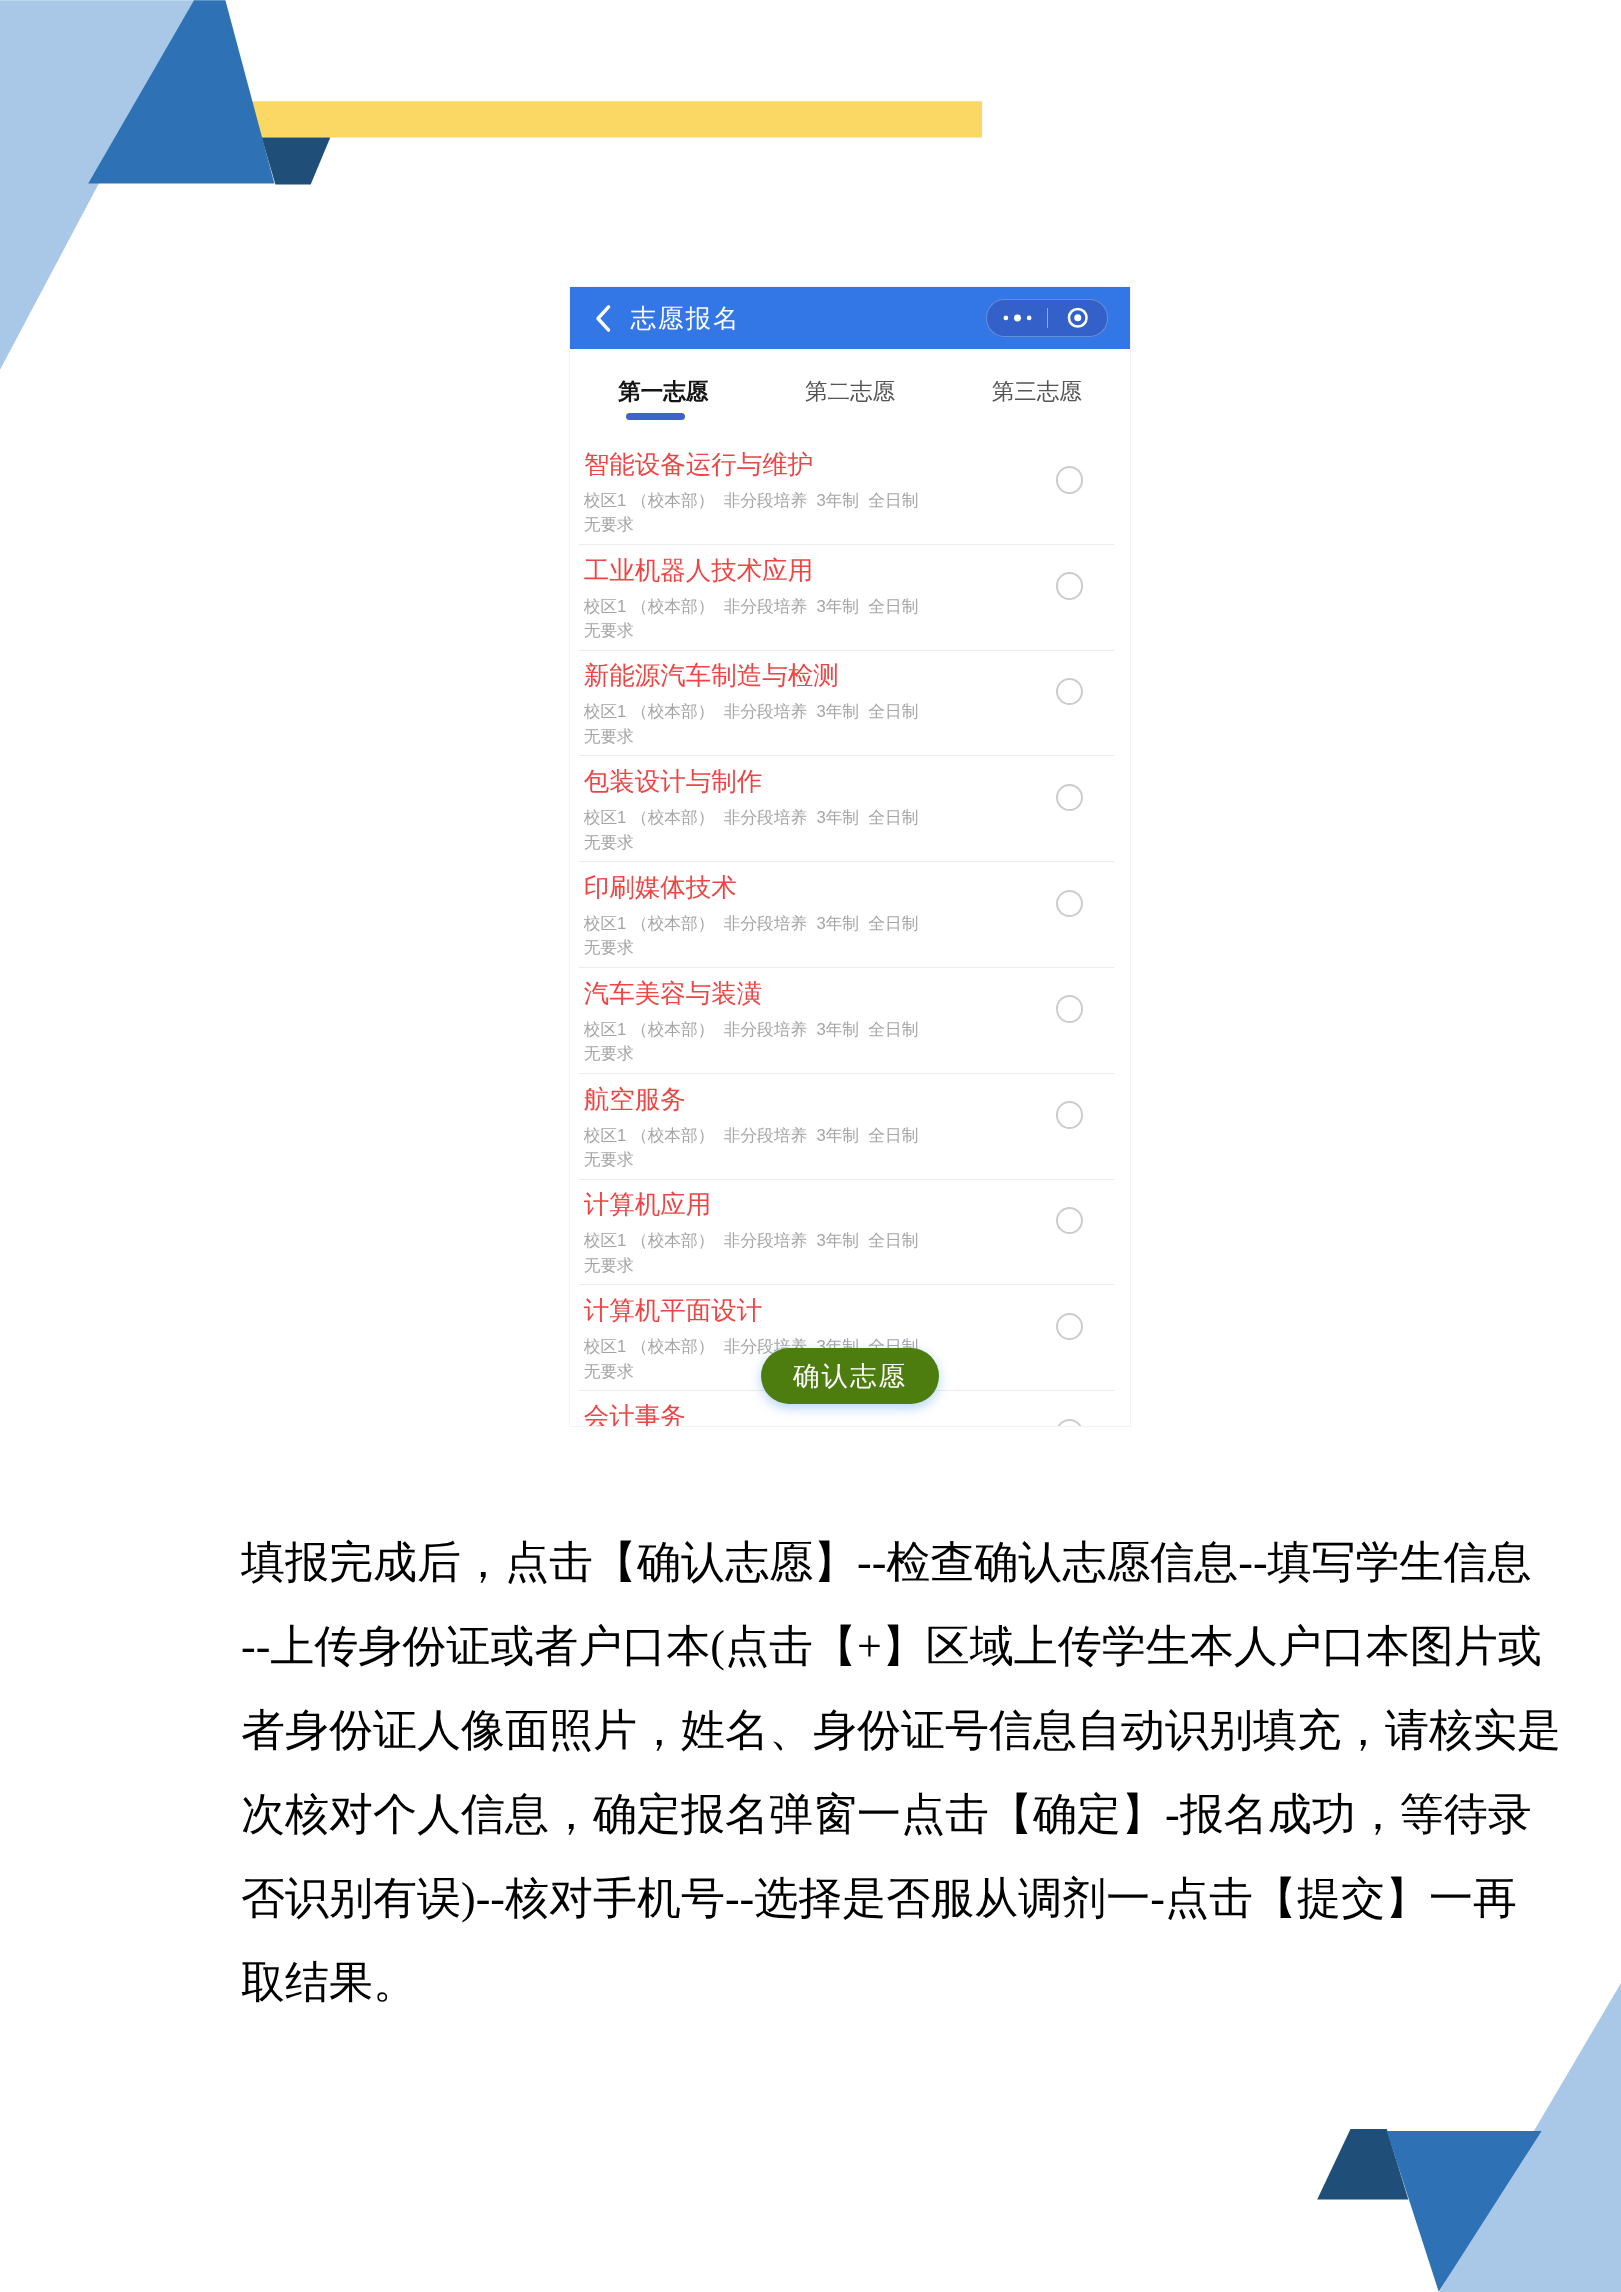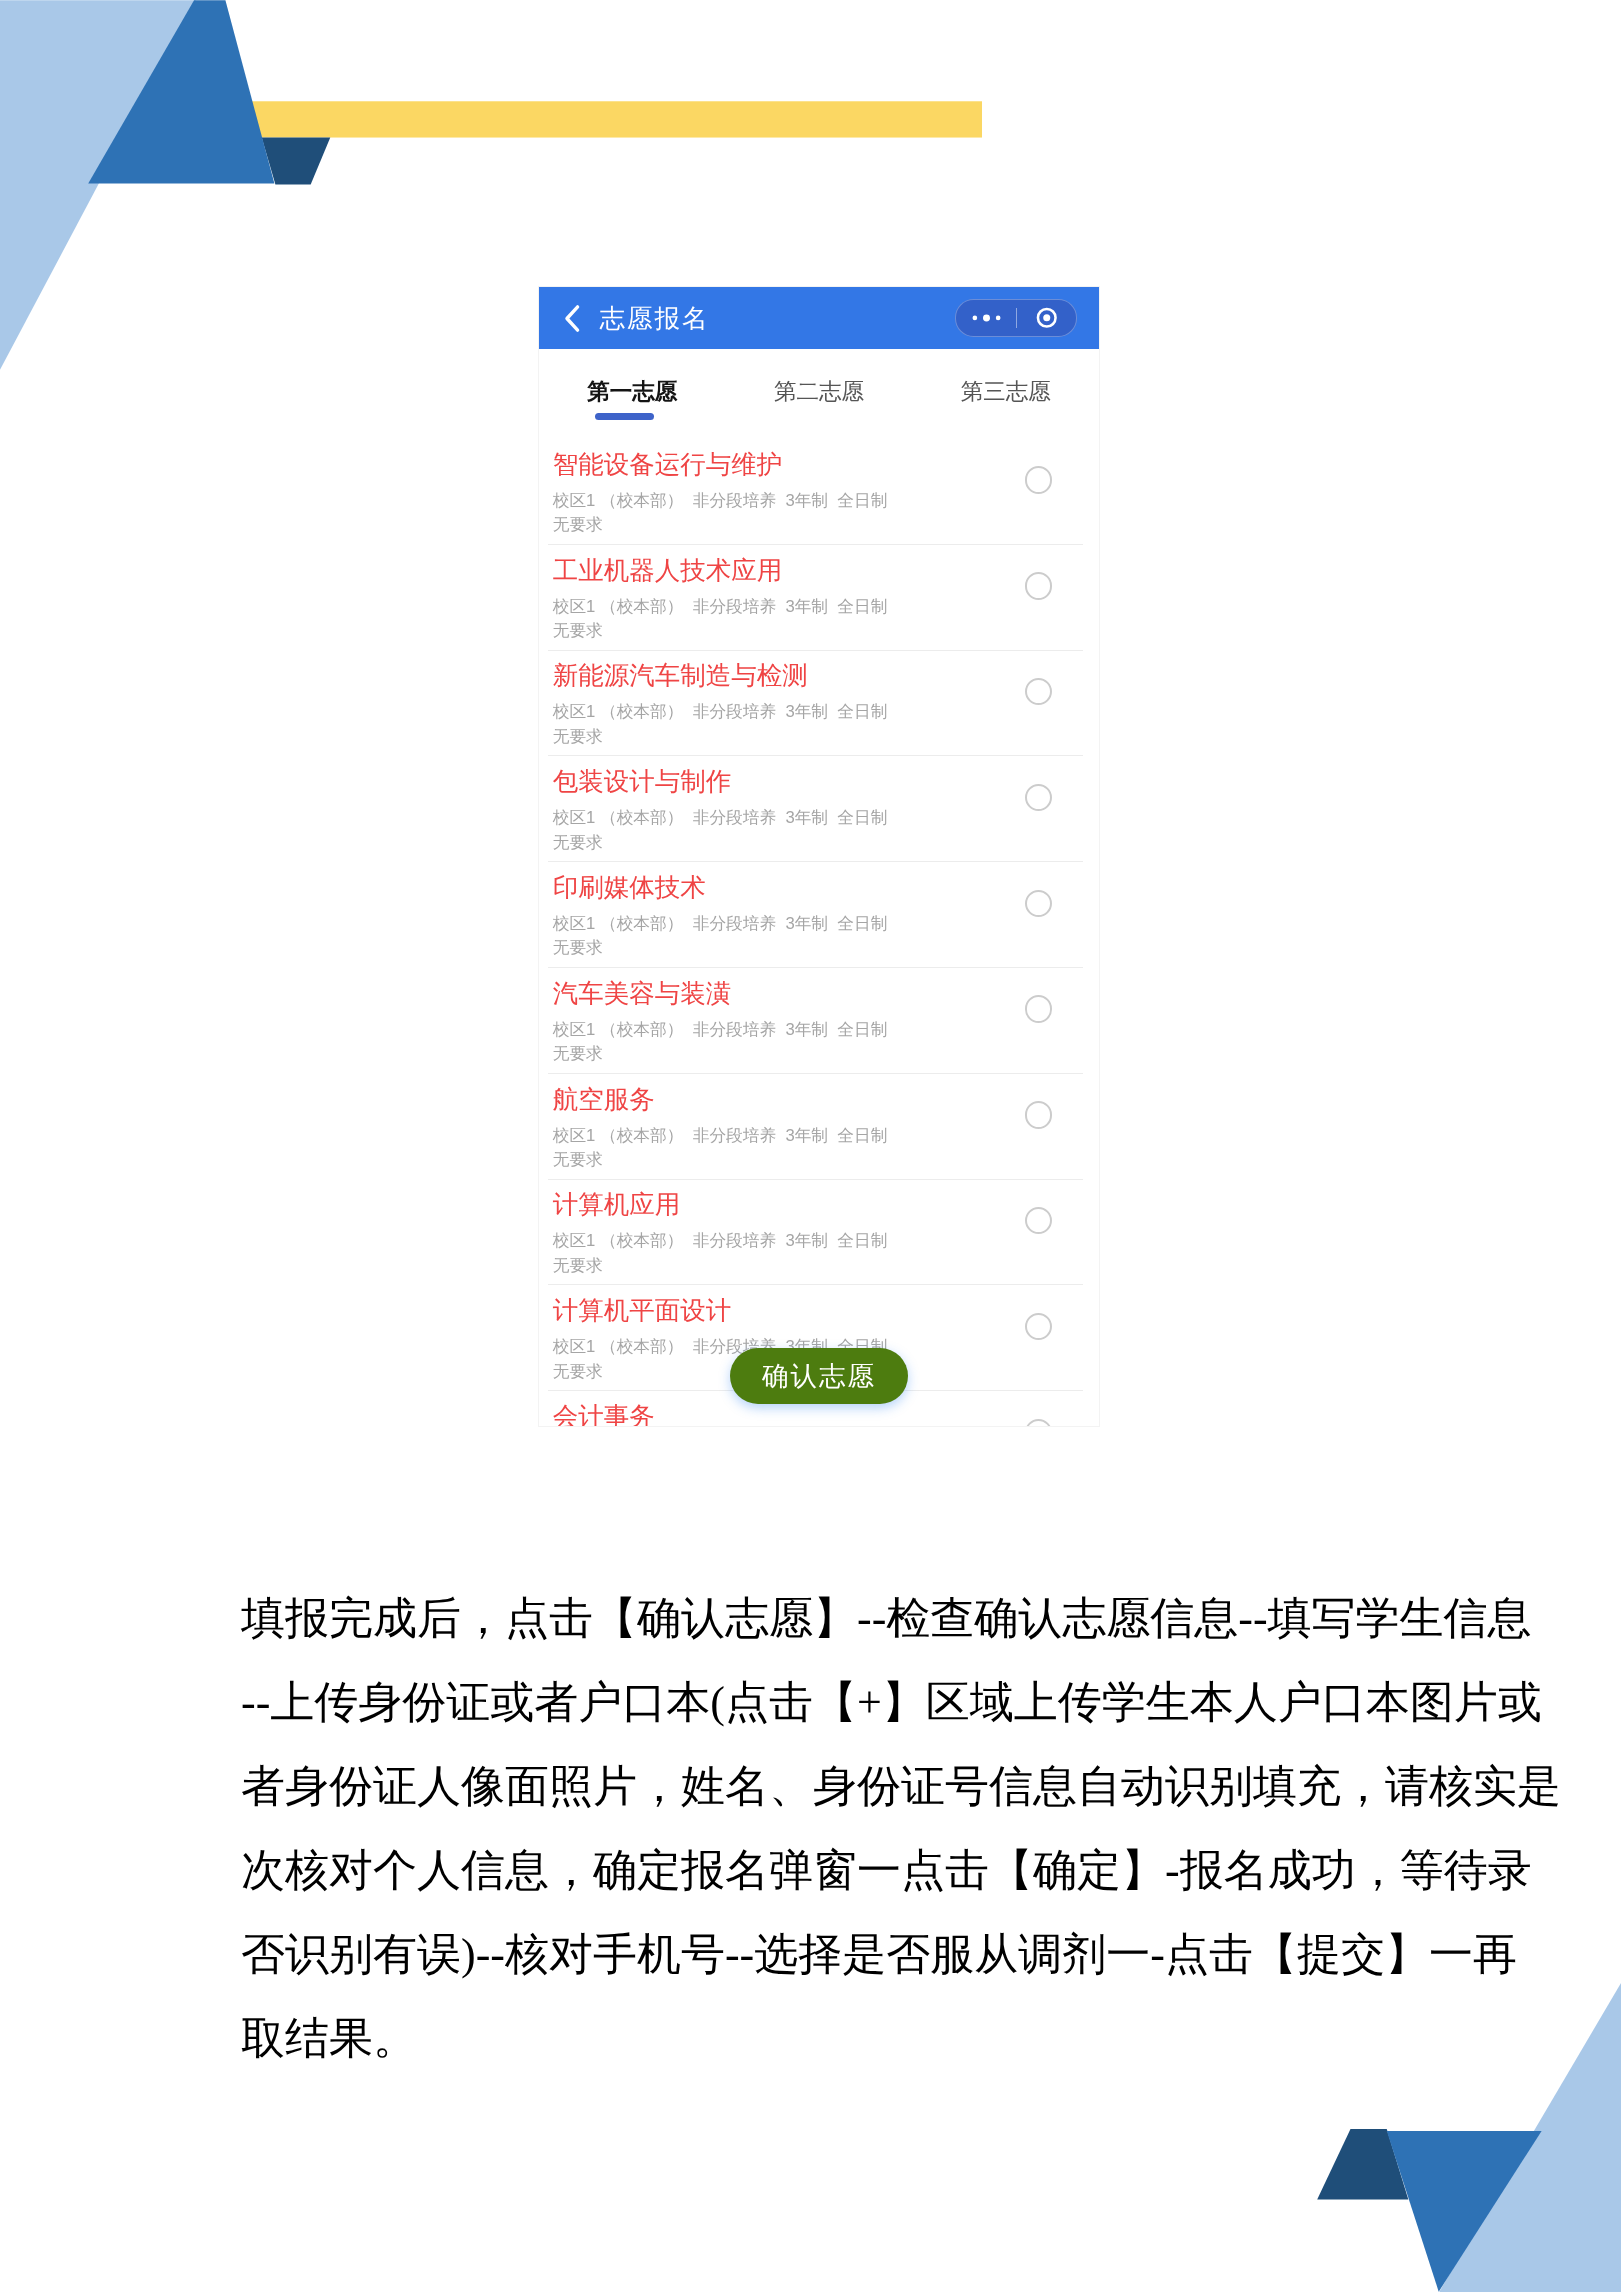--- a/index.html
+++ b/index.html
@@ -1,21 +1,21 @@
 <!DOCTYPE html>
 <html><head>
 <meta charset="utf-8">
 <style>
   html,body{margin:0;padding:0;background:#fff;}
   .canvas{position:relative;width:1621px;height:2293px;background:#fff;overflow:hidden;
           font-family:"Liberation Sans",sans-serif;}
   .deco{position:absolute;left:0;top:0;pointer-events:none;}
 
   
-  .phone{position:absolute;left:539px;top:287px;width:560px;height:1139px;background:#fff;
+  .phone{position:absolute;left:570px;top:287px;width:560px;height:1139px;background:#fff;
          overflow:hidden;box-shadow:0 0 0 1px #f3f3f3;}
   .ph-header{height:62px;background:#3377e6;display:flex;align-items:center;color:#fff;}
   .back{width:39px;height:39px;margin-left:13.7px;display:flex;align-items:center;justify-content:center;}
   .ph-title{font-size:25.5px;letter-spacing:2px;margin-left:7.8px;font-weight:500;}
   .capsule{margin-left:auto;margin-right:21.6px;width:120px;height:36px;border-radius:18.6px;
            background:#3361c9;border:1px solid rgba(255,255,255,.28);display:flex;align-items:center;}
   .cap-btn{flex:1;height:100%;display:flex;align-items:center;justify-content:center;}
   .cap-sep{width:1px;height:19.6px;background:rgba(255,255,255,.45);}
 
   .tabs{height:90px;display:flex;position:relative;background:#fff;}
@@ -31,21 +31,21 @@
   .radio{position:absolute;left:486px;top:27.4px;width:27.4px;height:27.4px;border:2px solid #ccc;
          border-radius:50%;background:#fff;box-sizing:border-box;}
   .divider{position:absolute;left:8.8px;right:15.7px;bottom:0;height:1px;background:#ececec;}
 
   .confirm-btn{position:absolute;left:50%;transform:translateX(-50%);top:1061px;width:178px;height:56px;
          border-radius:28px;background:#4d7c0f;color:#fff;font-size:26.5px;display:flex;align-items:center;
          justify-content:center;letter-spacing:2px;z-index:5;border:none;
          box-shadow:0 3.9px 11.8px rgba(43,128,240,.35);font-family:"Liberation Sans",sans-serif;}
 
   
-  .para{position:absolute;left:241px;top:1577px;width:1145px;
+  .para{position:absolute;left:241px;top:1521px;width:1145px;
         font-family:"Liberation Serif",serif;color:#000;font-size:44px;line-height:84px;}
   .para-line{white-space:nowrap;}
 </style>
 </head>
 <body>
 
 <div class="canvas">
 
   <svg class="deco" width="1621" height="2293" viewBox="0 0 1654 2339">
     <rect x="255" y="103" width="747" height="37" fill="#fbd763"></rect>

